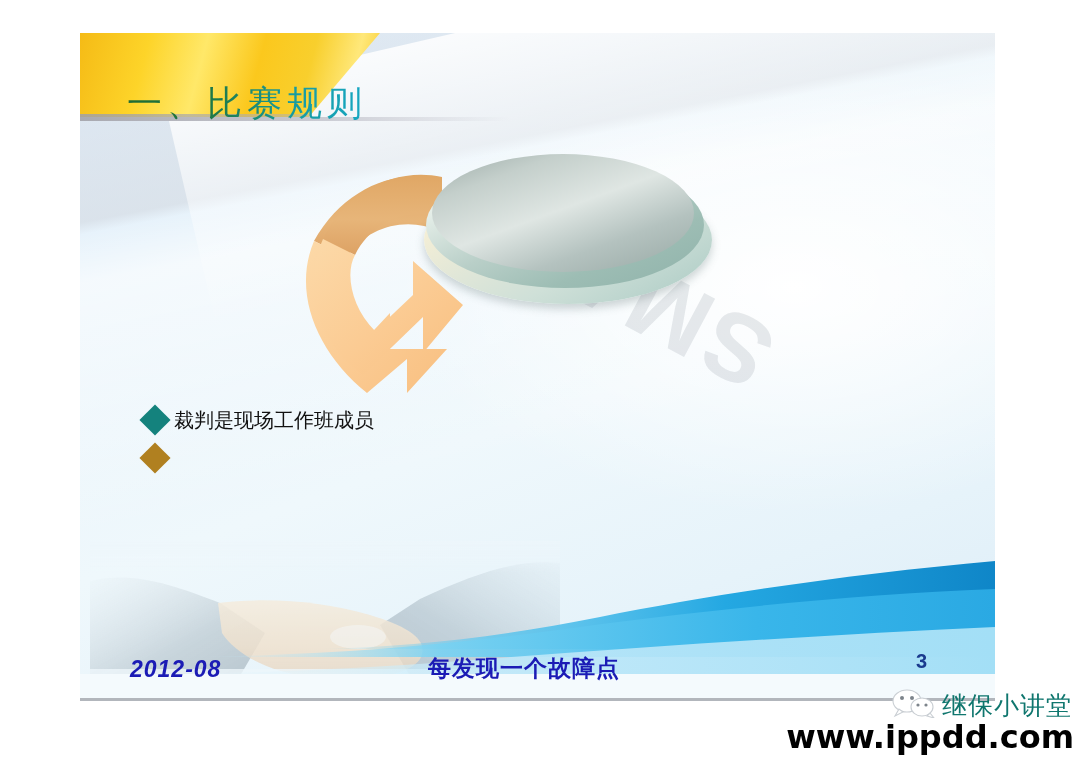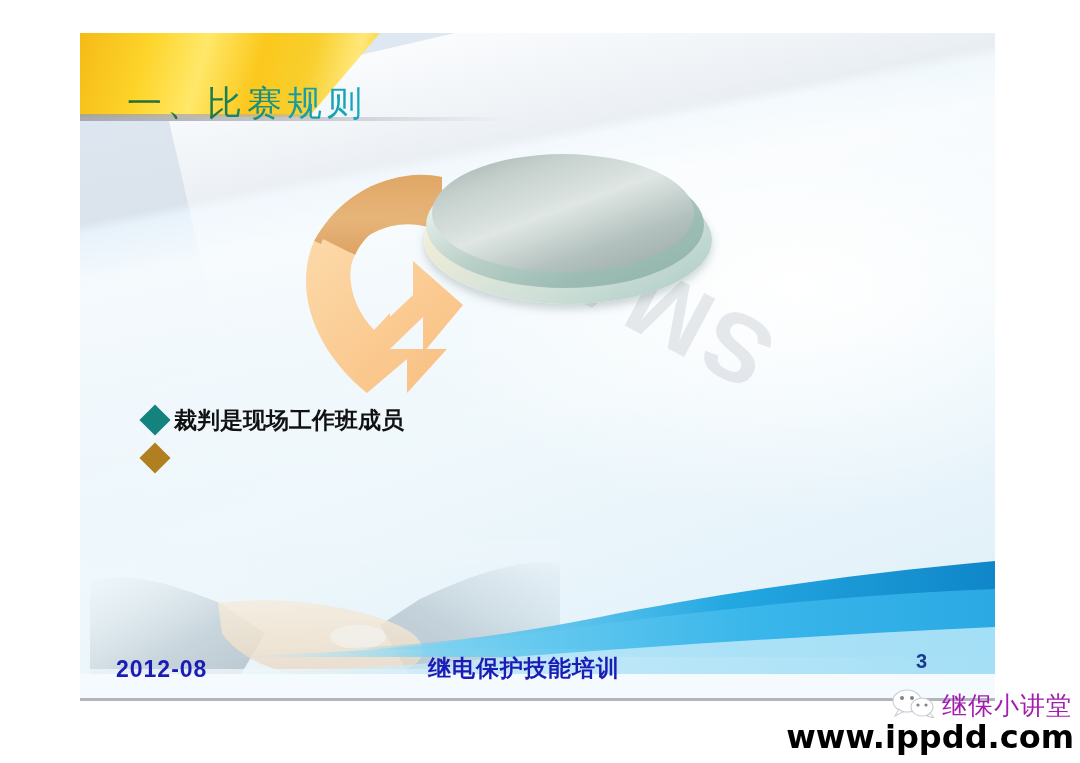--- a/index.html
+++ b/index.html
@@ -178,22 +178,22 @@
   }
   .diamond {
     width: 22px;
     height: 22px;
     transform: rotate(45deg);
     flex: 0 0 auto;
     margin-right: 8px;
     margin-left: 2px;
   }
   .bullet-text {
-    font-size: 23px;
-    font-weight: bold;
+    font-size: 20px;
+    font-weight: normal;
     color: #111111;
     font-family: "DejaVu Serif", "Liberation Serif", serif;
     letter-spacing: 0px;
   }
 
   
   .handshake {
     position: absolute;
     left: 10px;
     bottom: 0px;
@@ -209,27 +209,28 @@
     left: 0;
     bottom: 0;
     width: 100%;
     height: 170px;
     pointer-events: none;
   }
 
   
   .footer-date {
     position: absolute;
-    left: 36px;
+    left: 50px;
     bottom: 18px;
     font-size: 23px;
     font-weight: bold;
     color: #1b1bb5;
     letter-spacing: 1px;
     z-index: 5;
+    font-style: italic;
   }
   .footer-center {
     position: absolute;
     left: 348px;
     bottom: 17px;
     font-size: 23px;
     font-weight: bold;
     color: #1b1bb5;
     letter-spacing: 1px;
     z-index: 5;
@@ -261,21 +262,21 @@
   .wm-row1 {
     position: absolute;
     right: 8px;
     top: 0px;
     display: flex;
     align-items: center;
     gap: 6px;
   }
   .wm-name {
     font-size: 25px;
-    color: #a21caf;
+    color: #0f766e;
     letter-spacing: 1px;
     font-family: "DejaVu Sans", "Liberation Sans", sans-serif;
   }
   .wm-url {
     position: absolute;
     right: 6px;
     top: 30px;
     font-size: 32px;
     font-weight: bold;
     color: #000000;
@@ -400,21 +401,21 @@
         </linearGradient>
       </defs>
       <path d="M915 30 C780 42 640 62 520 86 C420 106 330 116 240 118 L915 118 Z" fill="url(#sw1)"></path>
       <path d="M915 58 C760 64 600 82 470 100 C350 116 240 124 120 126 L915 126 Z" fill="url(#sw2)"></path>
       <path d="M915 96 C740 104 560 116 380 130 C280 138 180 142 80 143 L915 143 Z" fill="url(#sw3)"></path>
       <rect x="0" y="143" width="915" height="27" fill="#f4fafd"></rect>
     </svg>
   </div>
 
   <div class="footer-date">2012-08</div>
-  <div class="footer-center">继电保护技能培训</div>
+  <div class="footer-center">每发现一个故障点</div>
   <div class="footer-page">3</div>
   <div class="slide-bottom-rule"></div>
 </div>
 
 <div class="wm">
   <div class="wm-row1">
     <span>
       <svg width="44" height="30" viewBox="0 0 44 30">
         <ellipse cx="15" cy="13" rx="14" ry="11" fill="#ffffff" stroke="#c9ced3" stroke-width="1.1"></ellipse>
         <path d="M7 21 L3 28 L11 24 Z" fill="#ffffff" stroke="#c9ced3" stroke-width="1.1"></path>

